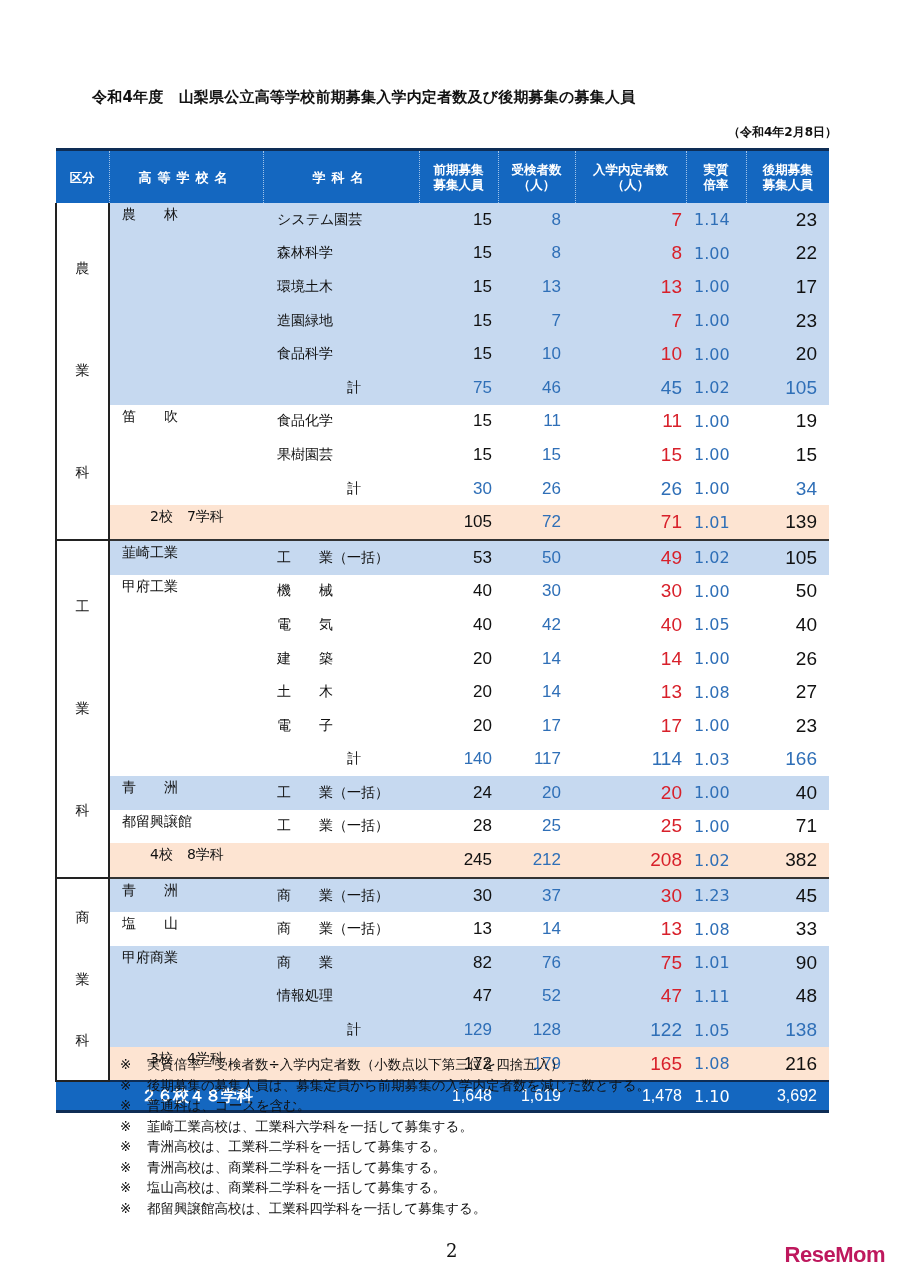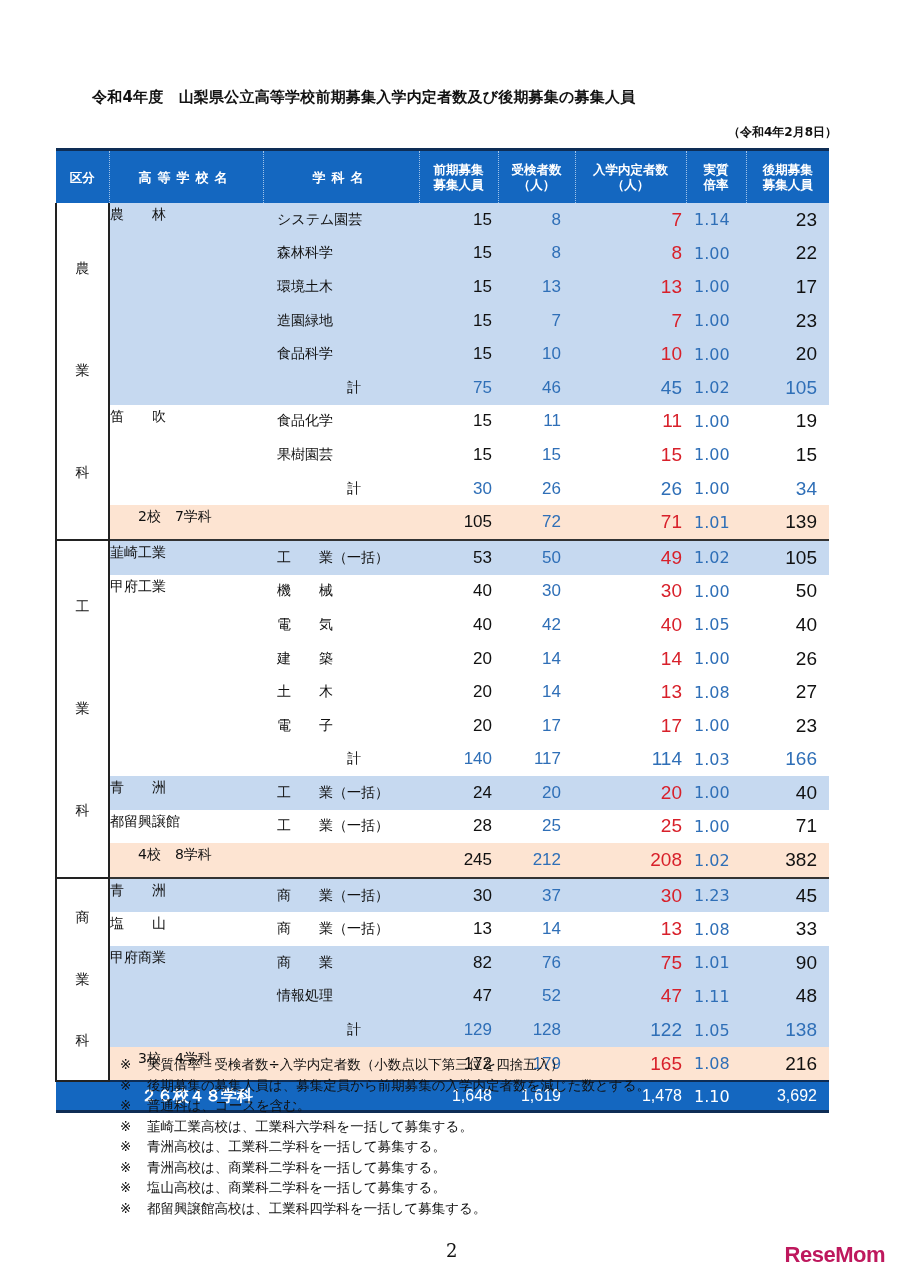--- a/index.html
+++ b/index.html
@@ -14,21 +14,21 @@
              border-left:1px dotted #9fc3ea; line-height:15px; padding:0; border-top:3px solid #0e2d55; }
   thead th:first-child { border-left:none; }
   thead th.spaced { letter-spacing:6px; font-size:13px; }
   tbody td { height:30.6px; padding:0; font-size:17px; white-space:nowrap; }
   td.num { text-align:right; padding-right:6px; font-family:"Liberation Sans Narrow","Liberation Sans",sans-serif; }
   td.applicants { color:#2f6fb7; padding-right:14px; }
   td.admitted { color:#d8202a; font-size:19px; padding-right:4px; }
   td.ratio { color:#2f6fb7; text-align:left; padding-left:8px; font-size:16px; }
   td.later { padding-right:12px; font-size:19px; }
   td.capacity { padding-right:6px; }
-  td.school { font-size:14px; vertical-align:top; padding-top:3px; padding-left:0; }
+  td.school { font-size:14px; vertical-align:top; padding-top:3px; padding-left:12px; }
   td.dept { font-size:14px; padding-left:14px; }
   td.cat { background:#fff; text-align:center; font-size:14px; border-left:2px solid #222;
            border-right:2px solid #222; border-bottom:2px solid #222; vertical-align:middle; }
   .cat-text { display:flex; flex-direction:column; justify-content:space-around; align-items:center; height:100%; }
   tr.blue td:not(.cat) { background:#c6d9f0; }
   tr.white td:not(.cat) { background:#ffffff; }
   tr.peach td:not(.cat) { background:#fde4d2; }
   tr.subtotal td.num { color:#2f6fb7; }
   tr.subtotal td.admitted { color:#2f6fb7; }
   tr.section-end td { border-bottom:2px solid #333; }

